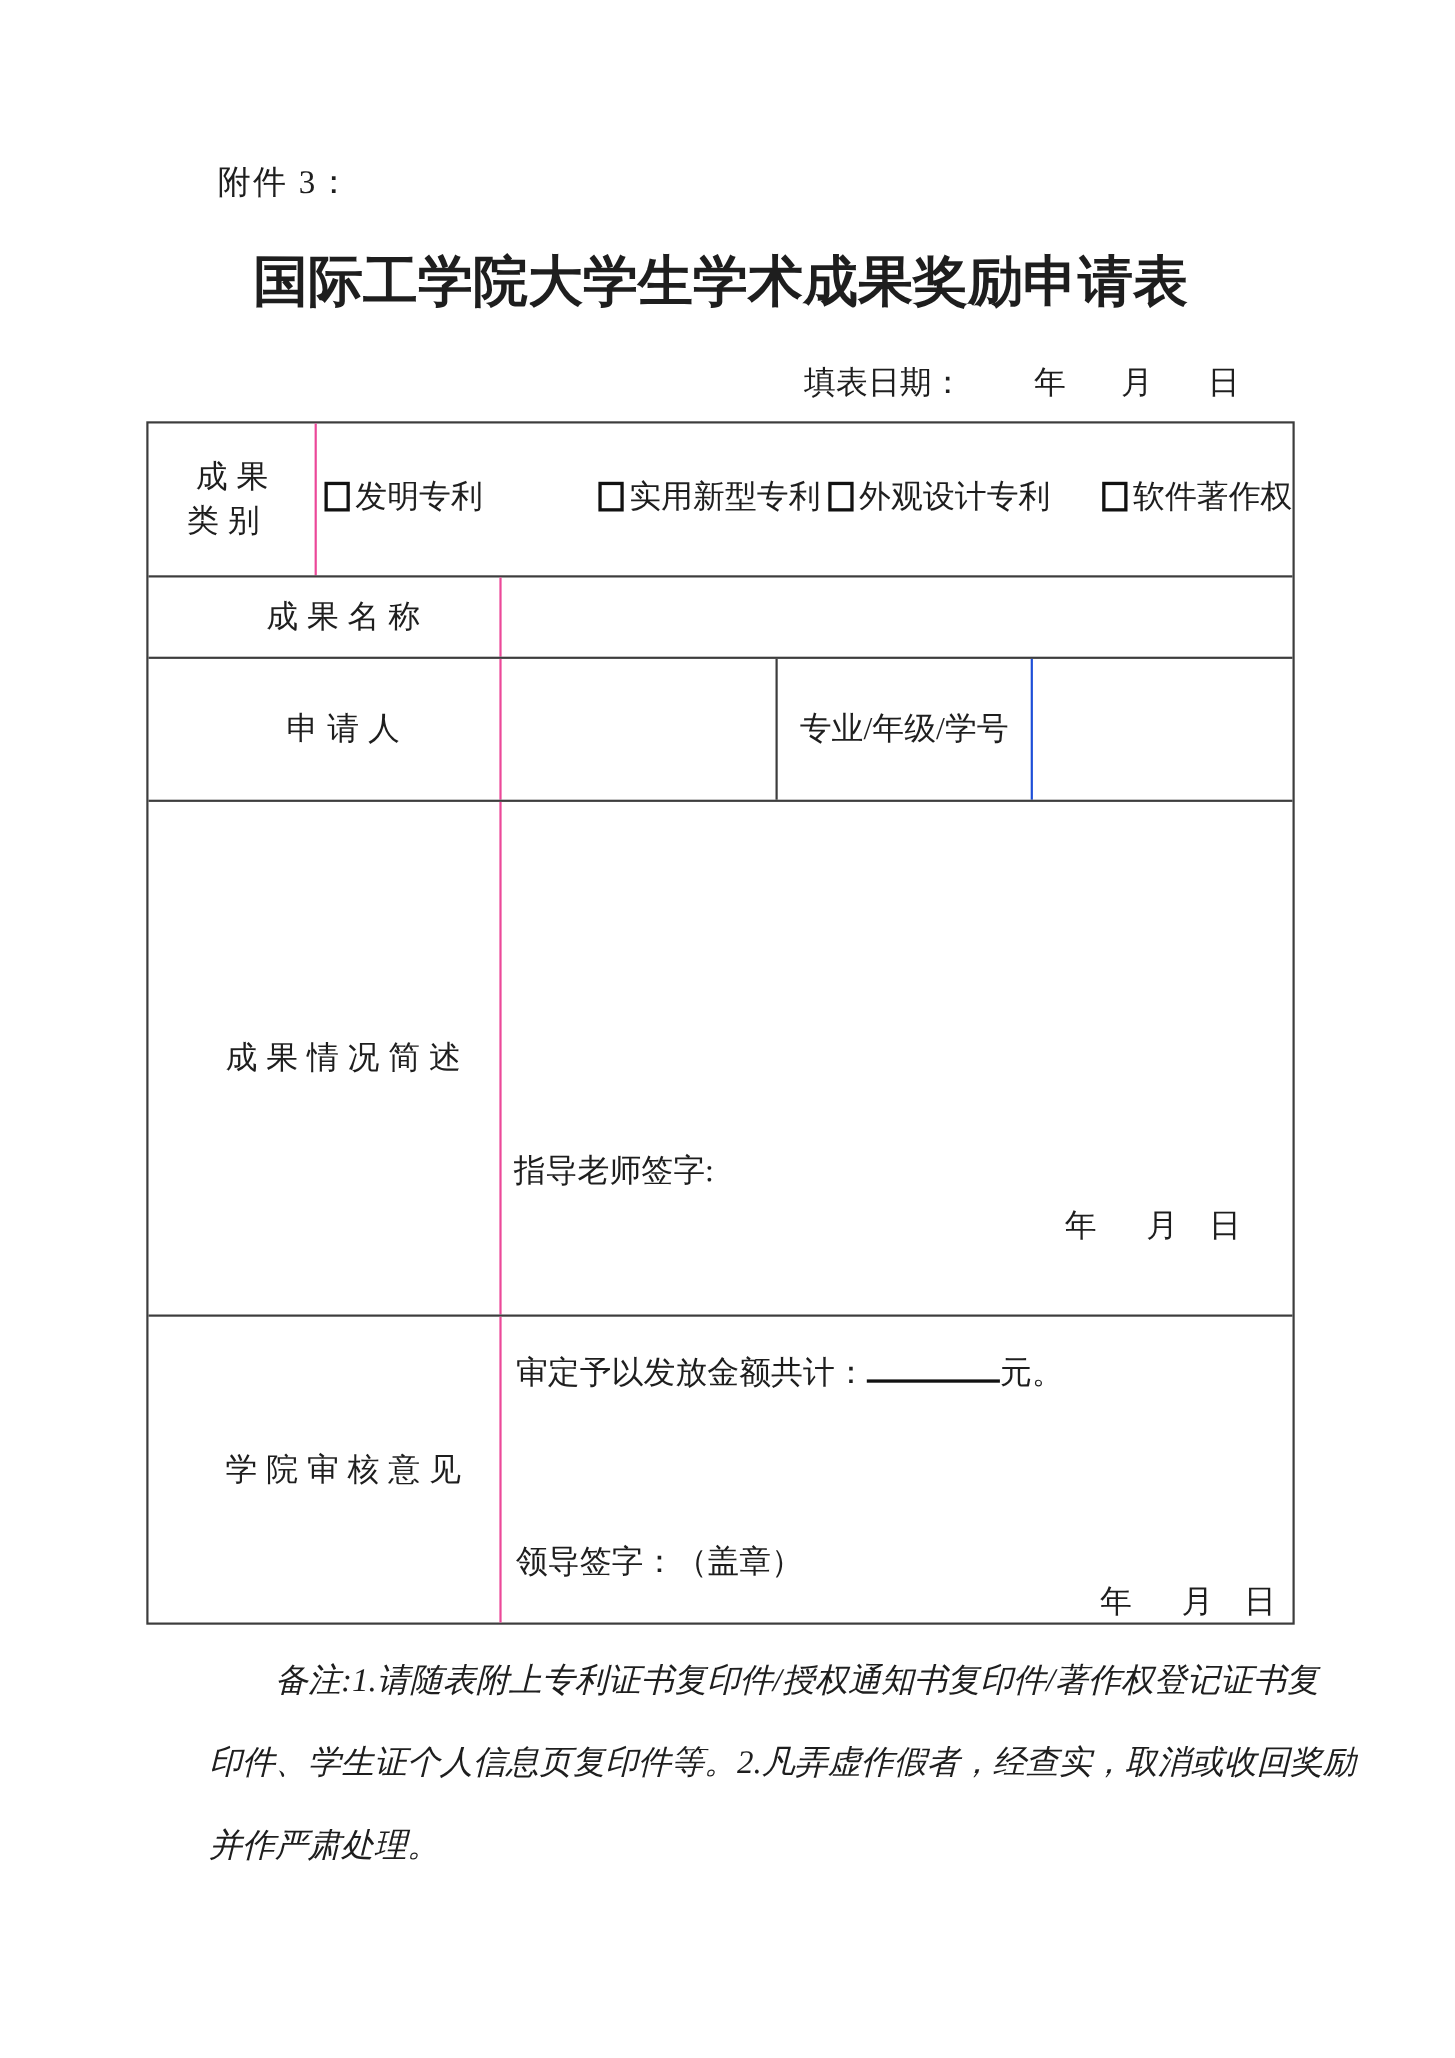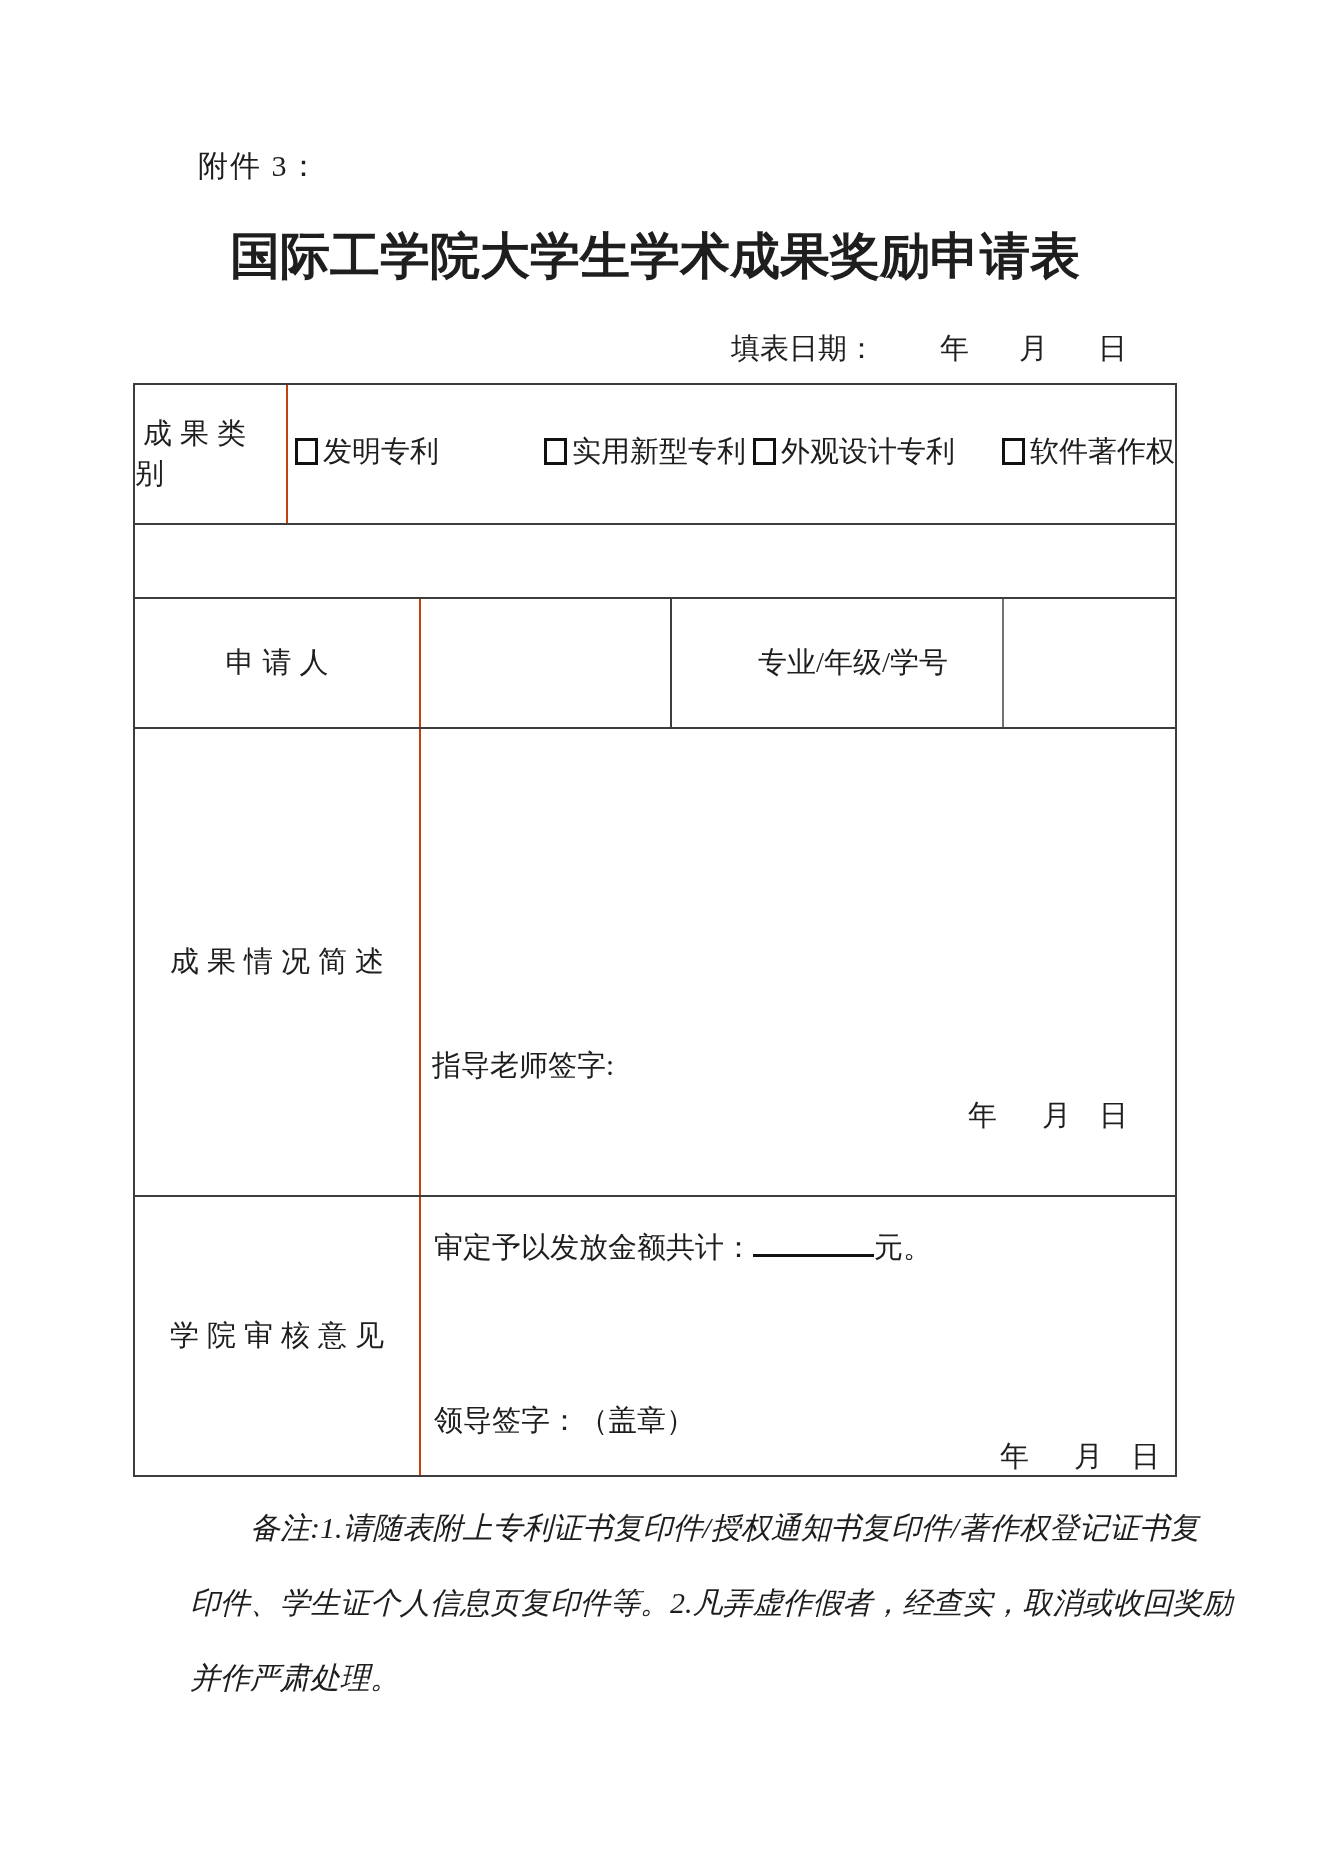--- a/index.html
+++ b/index.html
@@ -34,29 +34,29 @@
   }
   .trow{display:flex;box-sizing:border-box;}
   .trow + .trow{border-top:2px solid #3d3d3d;}
   .row-category{height:138px;}
   .row-name{height:74px;}
   .row-applicant{height:130px;}
   .row-summary{height:468px;}
   .row-review{flex:1;}
   .cell{box-sizing:border-box;}
   .label-cell{
-    width:286px;border-right:2px solid #c2410c;
+    width:286px;border-right:2px solid #ec4899;
     display:flex;align-items:center;justify-content:center;
-    letter-spacing:8px;text-indent:8px;
+    letter-spacing:8px;text-indent:8px;margin-left:35px;
   }
   .content-cell{flex:1;display:flex;flex-direction:column;}
   .mid-cell{width:251px;border-right:2px solid #3d3d3d;}
   .sub-label-cell{
-    width:300px;border-right:2px solid #737373;
-    display:flex;align-items:center;justify-content:center;white-space:nowrap;margin-left:32px;
+    width:232px;border-right:2px solid #1d4ed8;
+    display:flex;align-items:center;justify-content:center;white-space:nowrap;
   }
   .end-cell{flex:1;}
 
   
   .cb-wrap{flex:1;display:flex;flex-direction:row;justify-content:space-between;
     padding:14px 0 19px 0;box-sizing:border-box;}
   .cb-line{display:flex;align-items:center;}
   .cb-item{display:flex;align-items:center;white-space:nowrap;}
   .cb-item.first{margin-left:7px;width:249px;}
   .checkbox{
@@ -122,20 +122,21 @@
           <span class="cb-item">
             <span class="checkbox"></span>
             <span>软件著作权</span>
           </span>
         </div>
       </div>
     </div>
   </div>
 
   <div class="trow row-name">
+    <div class="cell label-cell">成果名称</div>
     <div class="cell content-cell"></div>
   </div>
 
   <div class="trow row-applicant">
     <div class="cell label-cell">申请人</div>
     <div class="cell mid-cell"></div>
     <div class="cell sub-label-cell">专业/年级/学号</div>
     <div class="cell end-cell"></div>
   </div>
 

